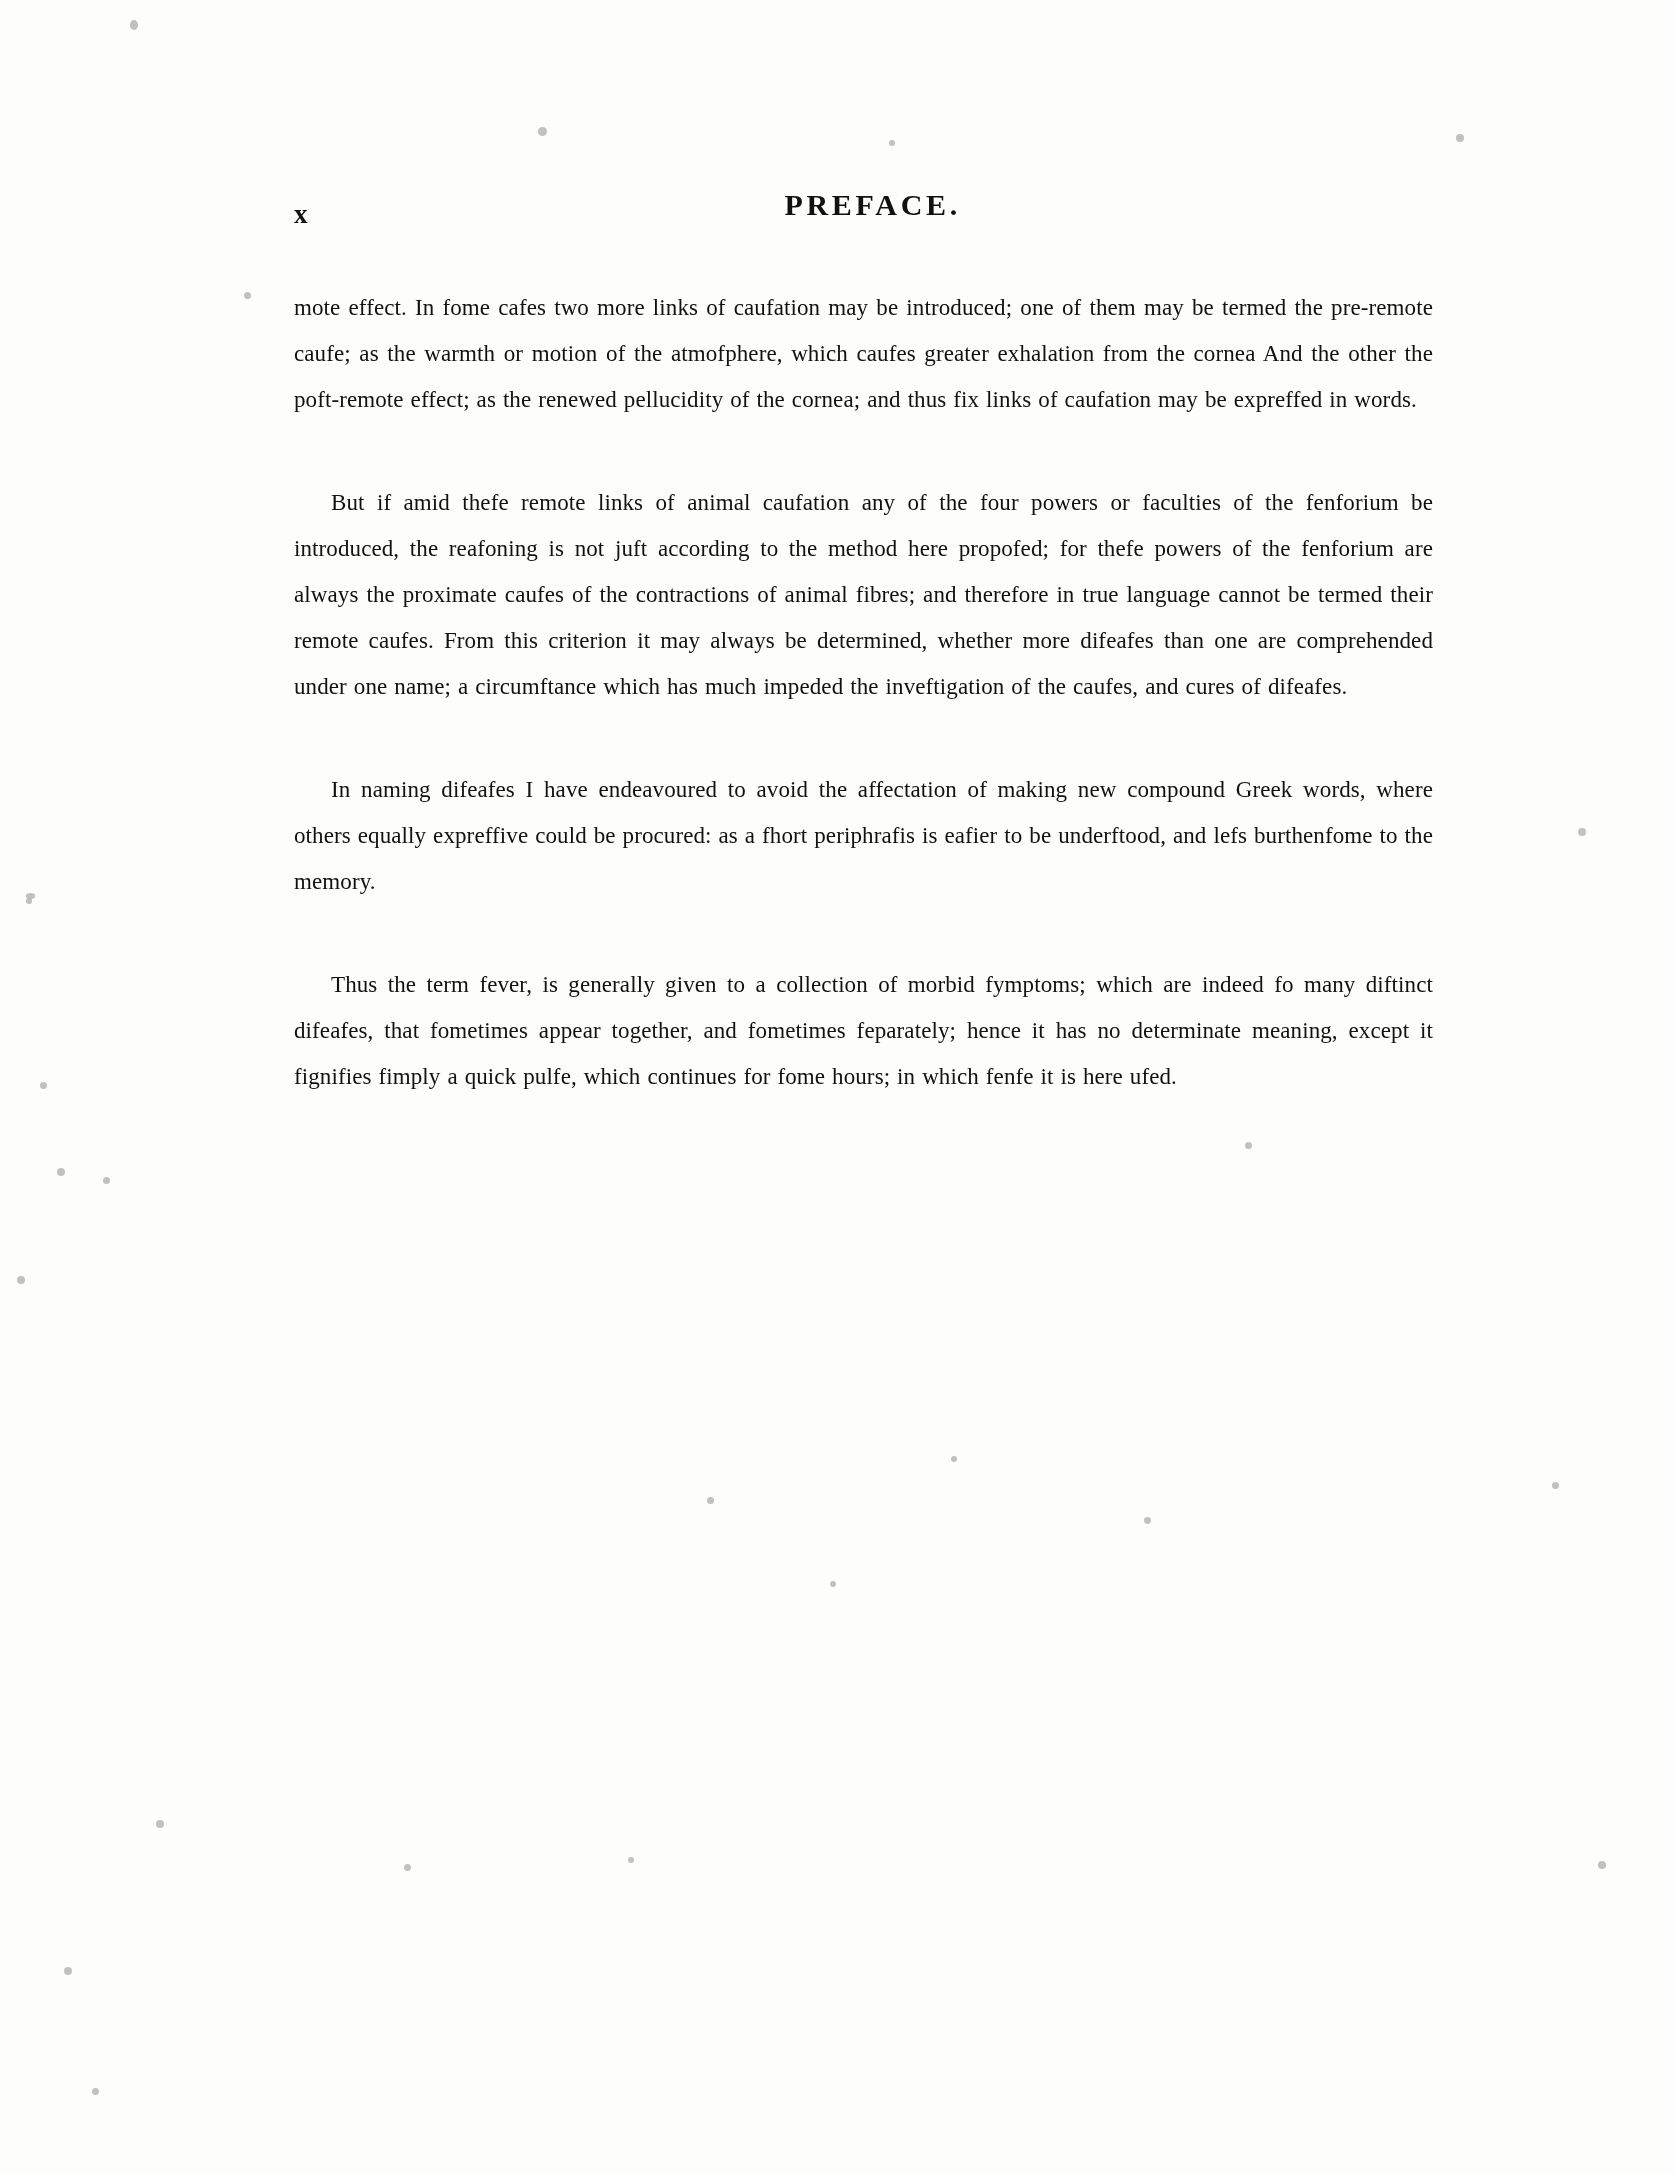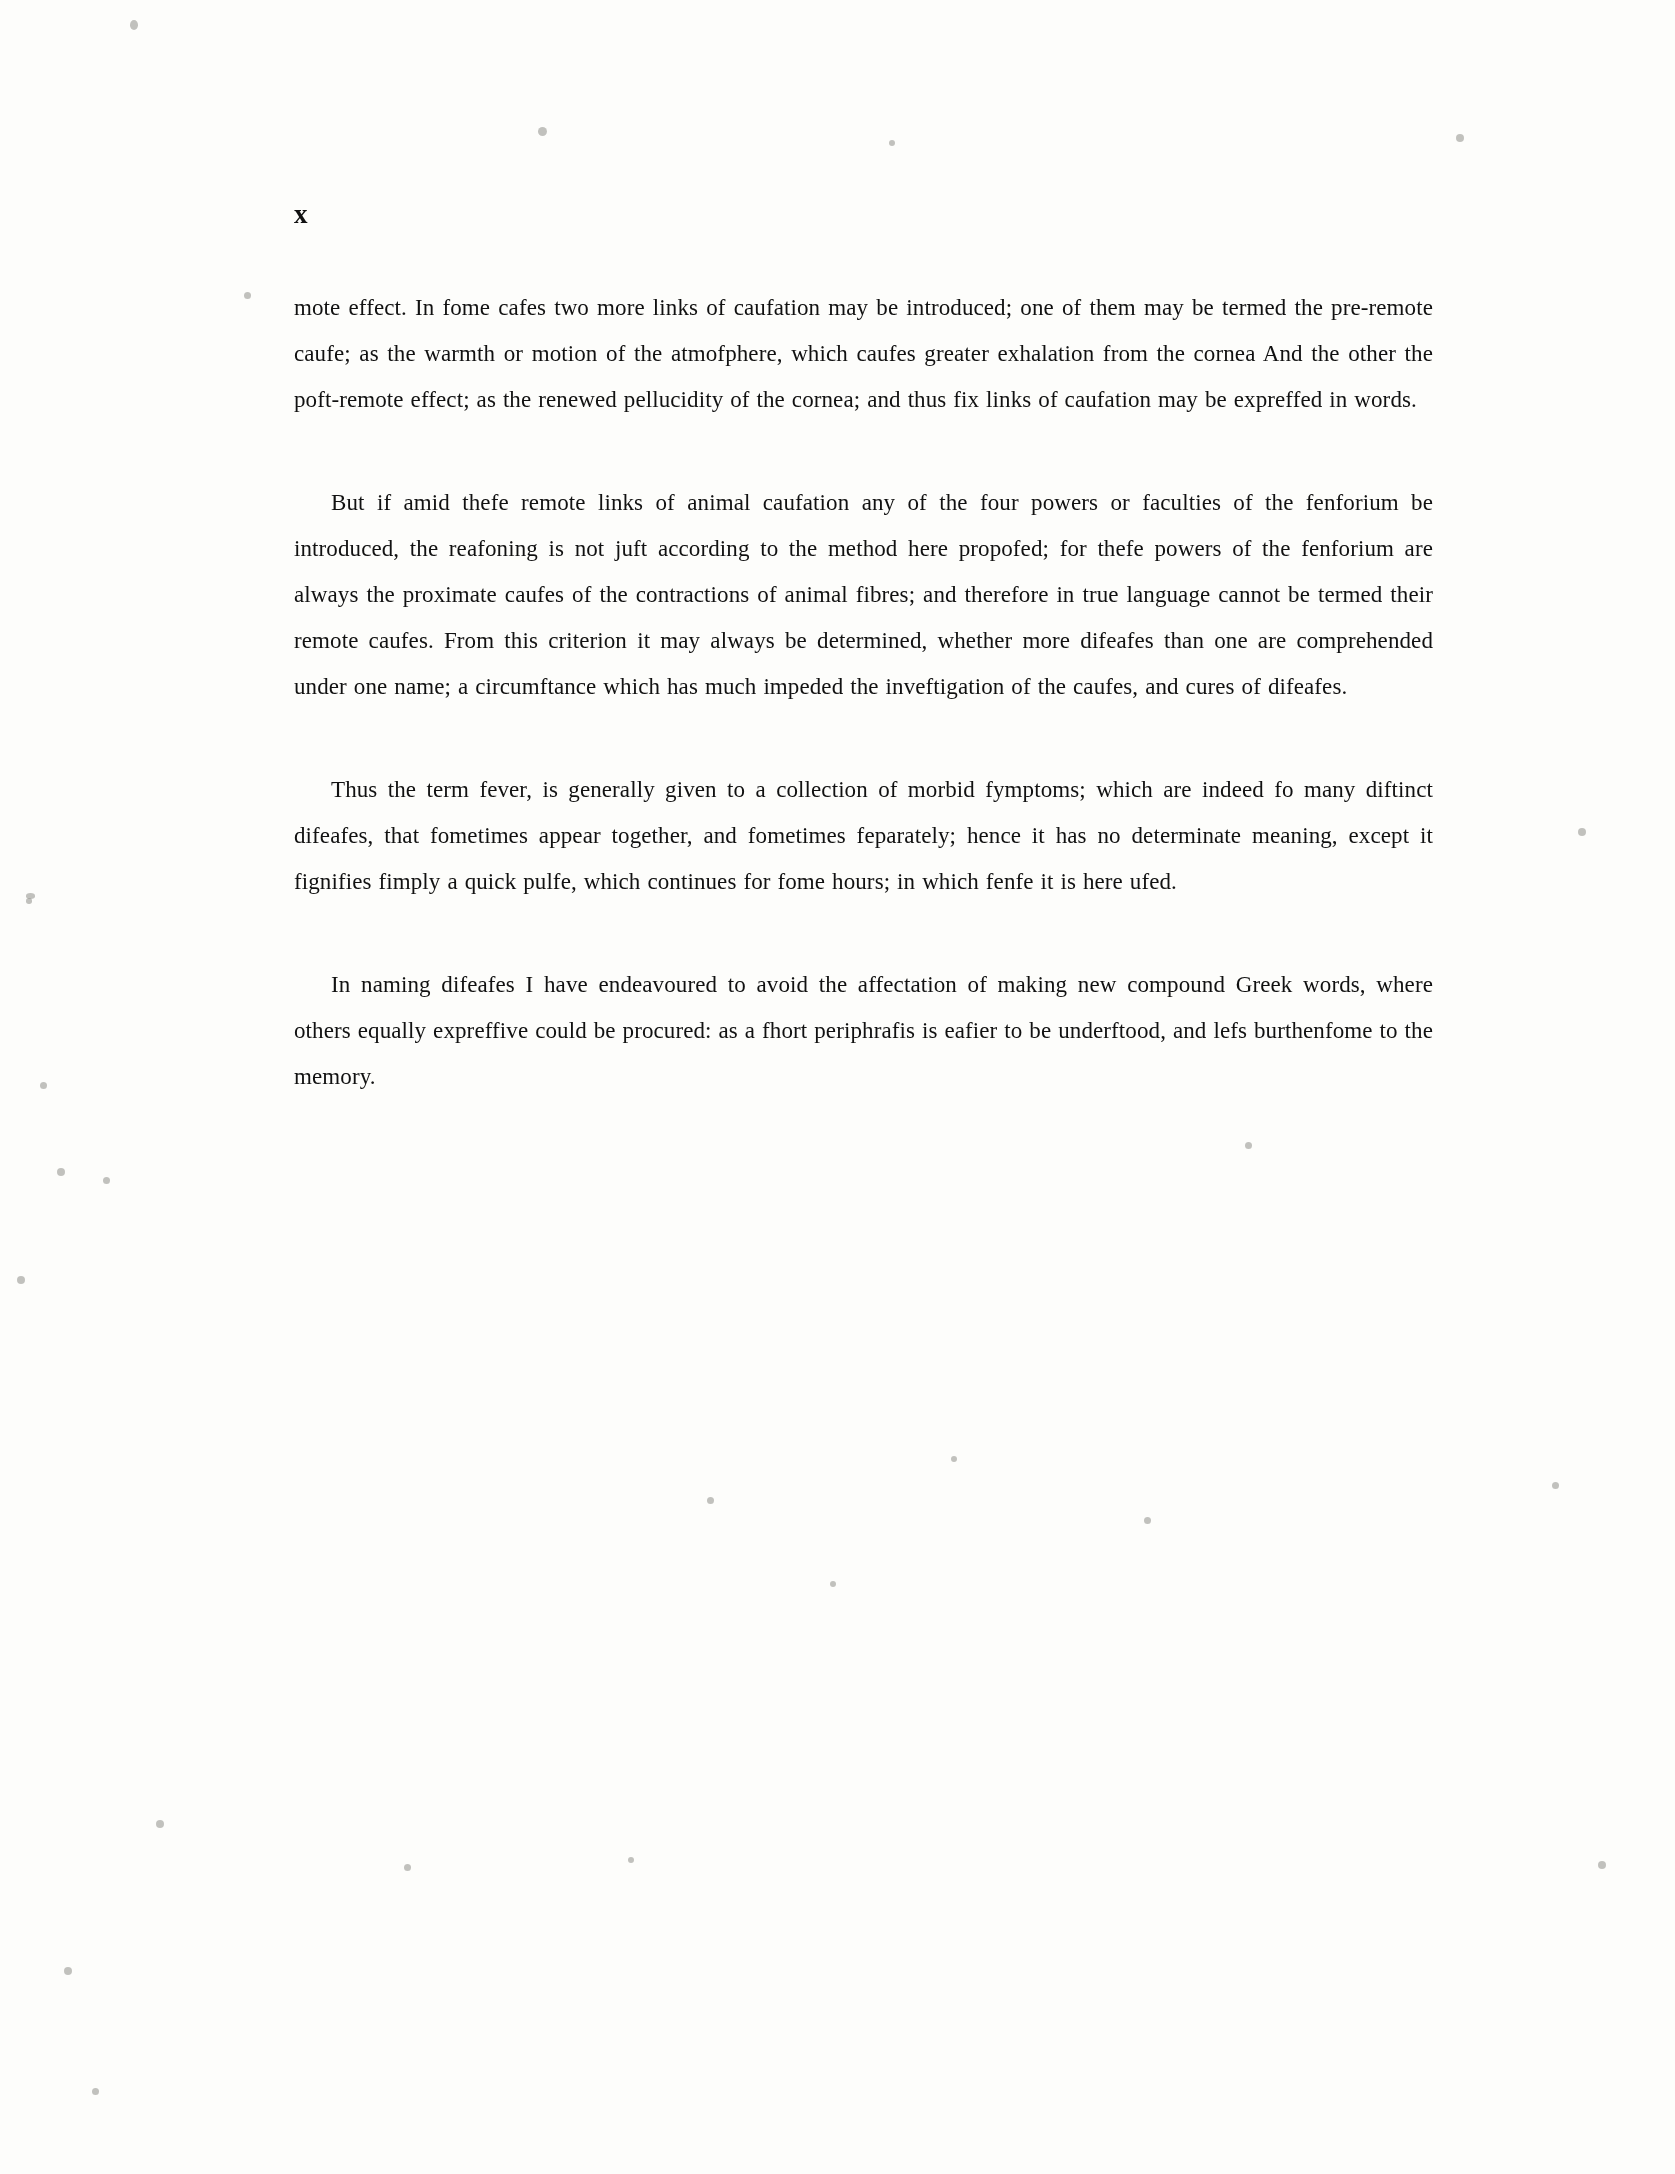--- a/index.html
+++ b/index.html
@@ -118,25 +118,26 @@
   <span class="speck" style="left:1598px;top:1861px;width:8.3px;height:8.3px;"></span>
   <span class="speck" style="left:64px;top:1967px;width:8.3px;height:8.3px;"></span>
   <span class="speck" style="left:92px;top:2088px;width:7.3px;height:7.3px;"></span>
   <span class="speck" style="left:26px;top:898px;width:5.5px;height:5.5px;"></span>
   <span class="speck" style="left:628px;top:1857px;width:6.4px;height:6.4px;"></span>
 
   <div class="content">
 
     <div class="header-row">
       <div class="folio">x</div>
+      <div class="running-head">PREFACE.</div>
     </div>
 
     <div class="body-text">
       <p class="para first">mote effect.   In fome cafes two more links of caufation may be introduced; one of them may be termed the pre-remote caufe; as the warmth or motion of the atmofphere, which caufes greater exhalation from the cornea     And the other the poft-remote effect; as the renewed pellucidity of the cornea; and thus fix links of caufation may be expreffed in words.</p>
       <p class="para indent">But if amid thefe remote links of animal caufation any of the four powers or faculties of the fenforium be introduced, the reafoning is not juft according to the method here propofed; for thefe powers of the fenforium are always the proximate caufes of the contractions of animal fibres; and therefore in true language cannot be termed their remote caufes. From this criterion it may always be determined, whether more difeafes than one are comprehended under one name; a circumftance which has much impeded the inveftigation of the caufes, and cures of difeafes.</p>
+      <p class="para indent">In naming difeafes I have endeavoured to avoid the affectation of making new compound Greek words, where others equally expreffive could be procured: as a fhort periphrafis is eafier to be underftood, and lefs burthenfome to the memory.</p>
       <p class="para indent">Thus the term fever, is generally given to a collection of morbid fymptoms; which are indeed fo many diftinct difeafes, that fometimes appear together, and fometimes feparately; hence it has no determinate meaning, except it fignifies fimply a quick pulfe, which continues for fome hours; in which fenfe it is here ufed.</p>
-      <p class="para indent">In naming difeafes I have endeavoured to avoid the affectation of making new compound Greek words, where others equally expreffive could be procured: as a fhort periphrafis is eafier to be underftood, and lefs burthenfome to the memory.</p>
     </div>
 
 
   </div>
 </div>
 
 
 </body></html>

